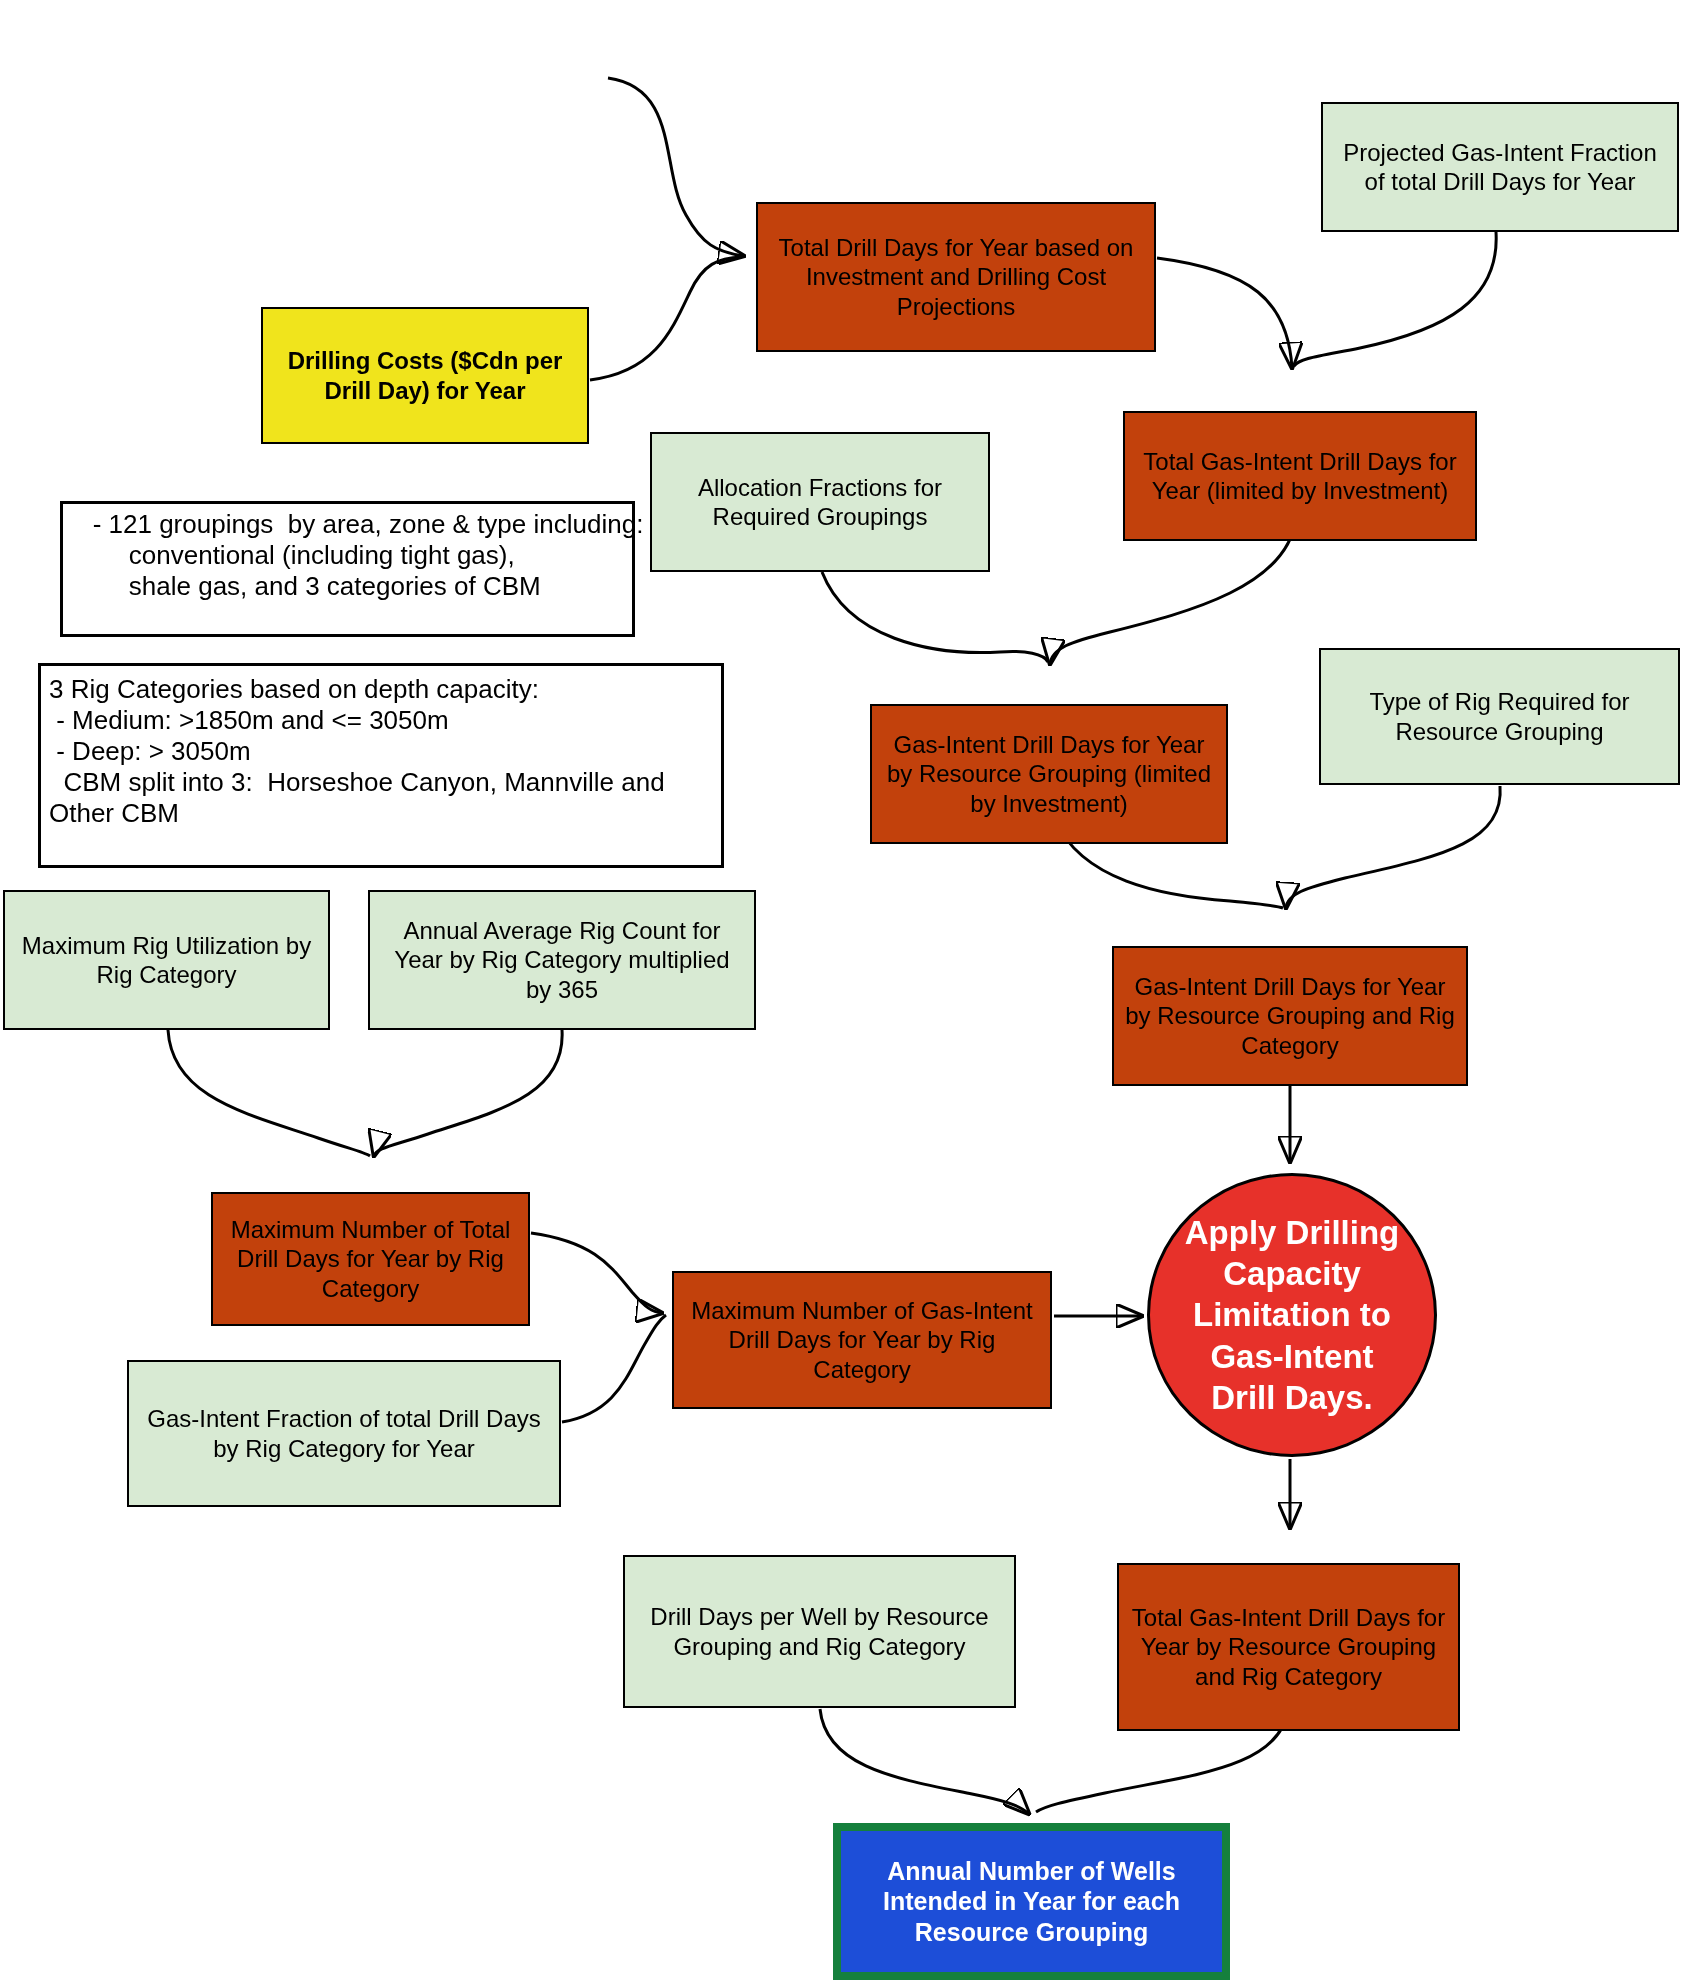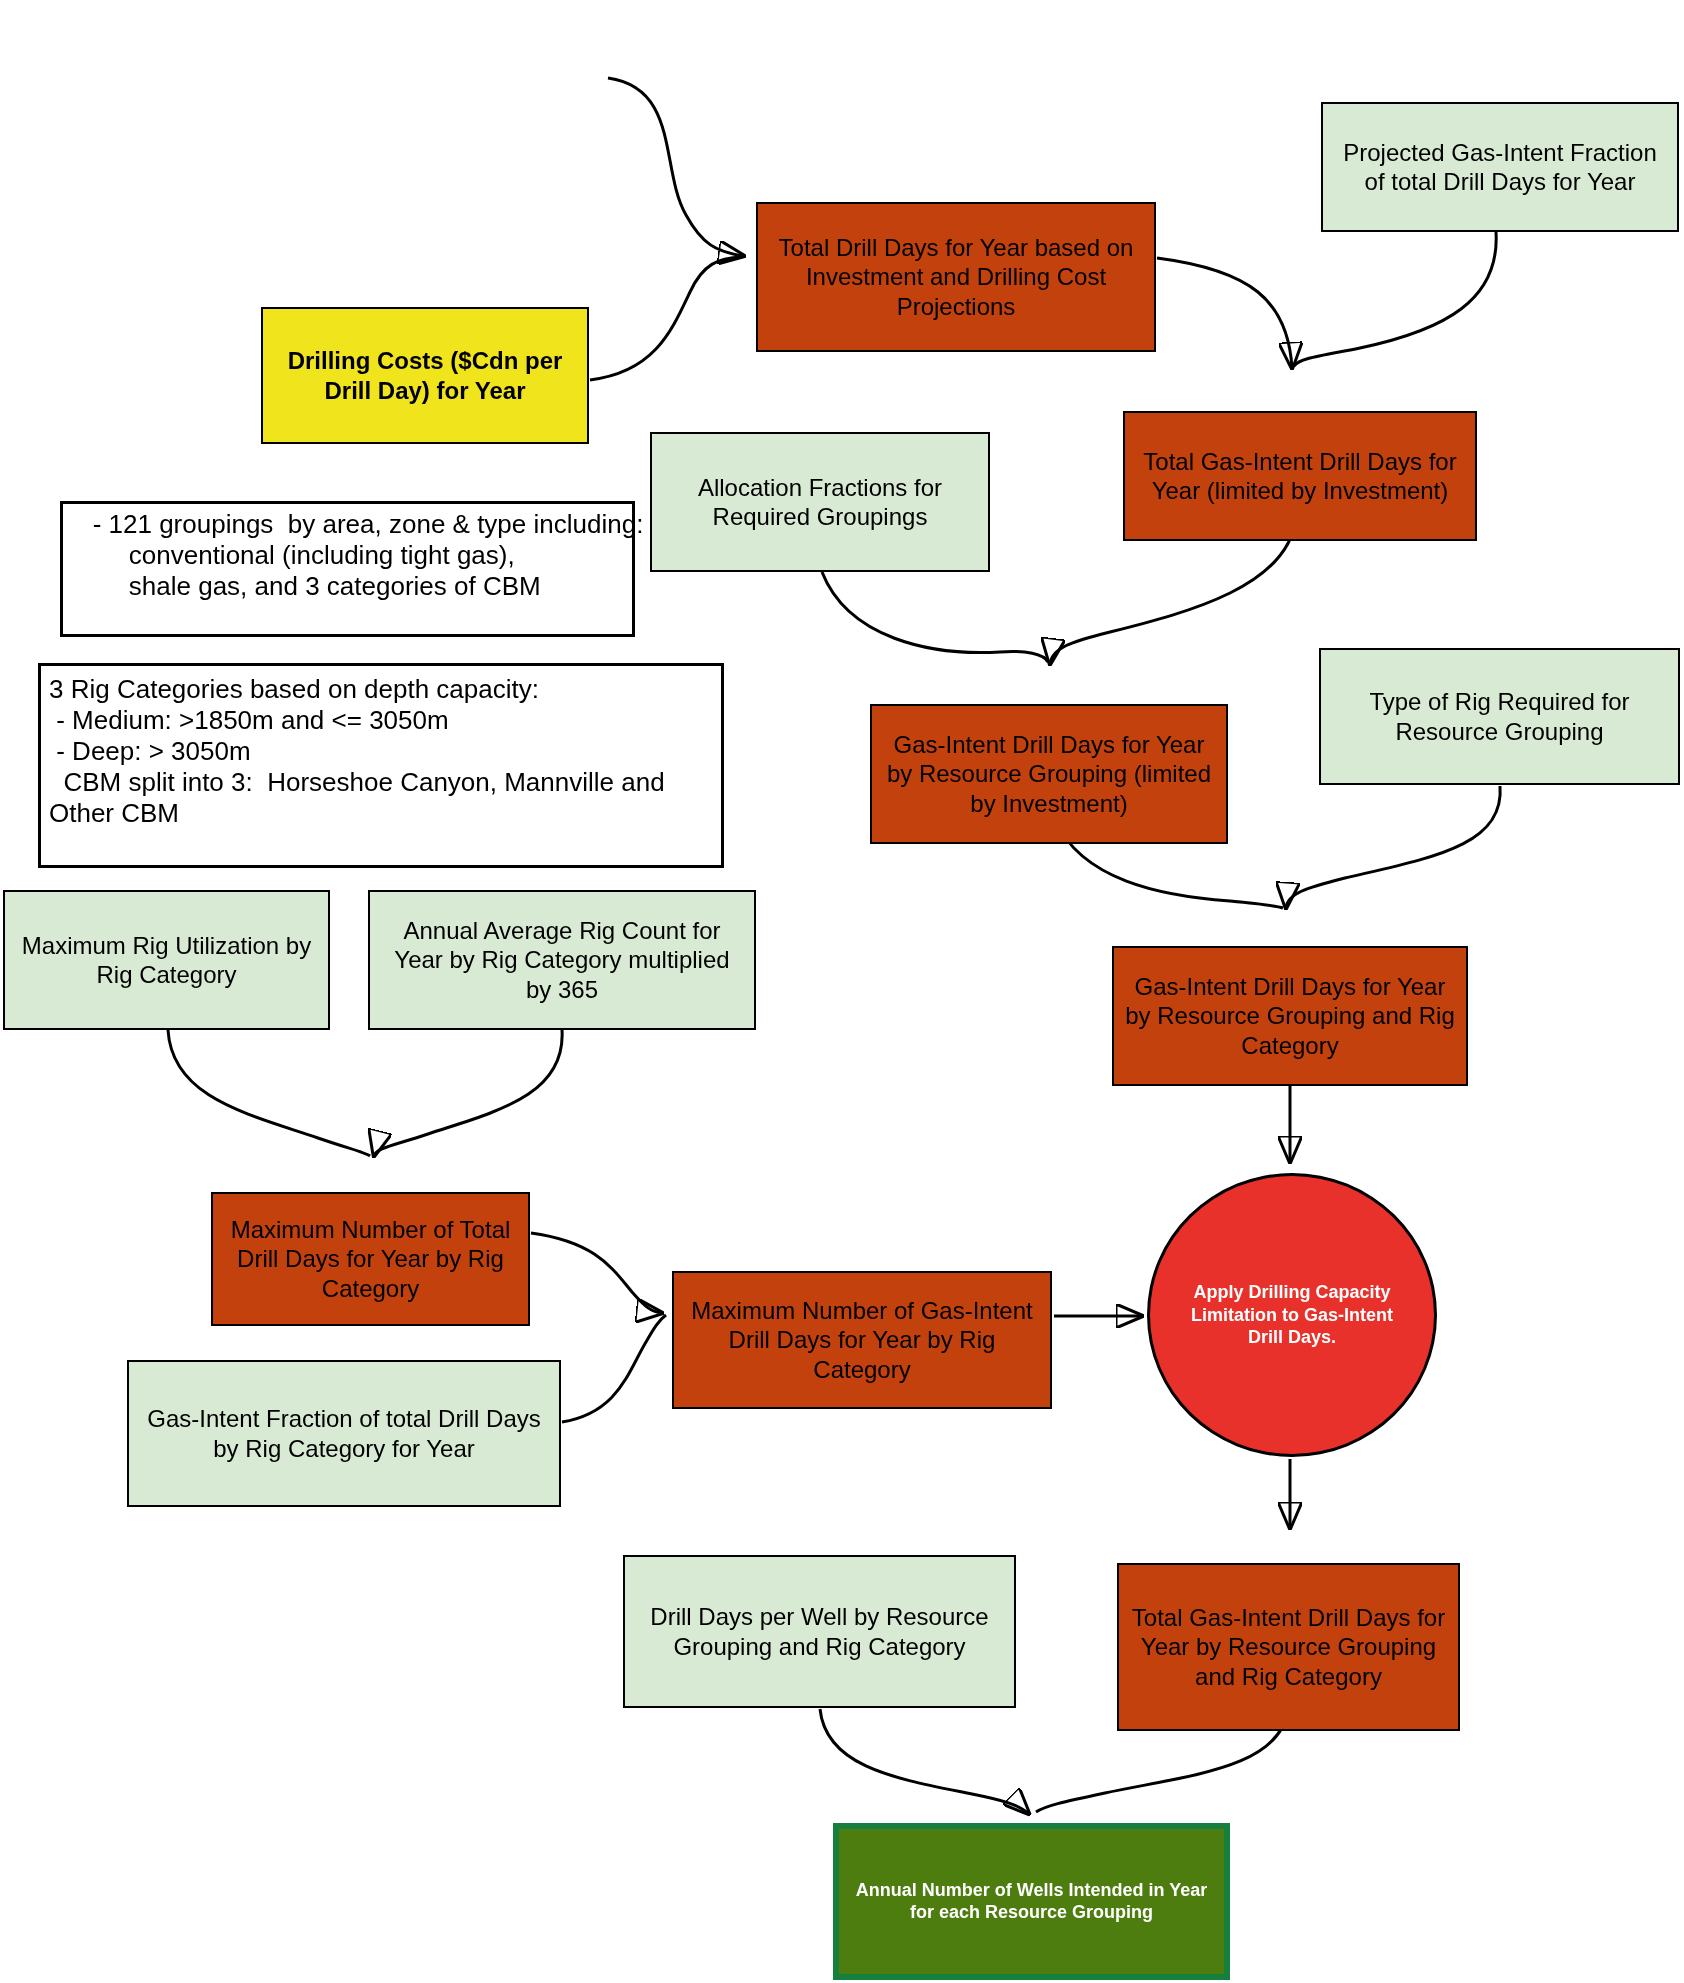--- a/index.html
+++ b/index.html
@@ -44,30 +44,30 @@
     display:flex;
     align-items:center;
     justify-content:center;
     text-align:center;
     box-sizing:border-box;
     background:#E7312A;
     border:3px solid #000;
     border-radius:50%;
     color:#fff;
     font-weight:bold;
-    font-size:18px;
+    font-size:33px;
     line-height:1.25;
     padding:0 28px;
   }
   .dark{
-    background:#4d7c0f;
+    background:#1d4ed8;
     color:#fff;
     font-weight:bold;
-    border:6px solid #15803d;
-    font-size:18px;
+    border:8px solid #15803d;
+    font-size:25px;
   }
 </style>
 </head>
 <body>
 
 <div id="canvas">
 
   <svg id="edges" viewBox="0 0 1684 1983">
     <defs>
       <marker id="ah" markerUnits="userSpaceOnUse" markerWidth="28" markerHeight="24" refX="26" refY="12" orient="auto">

